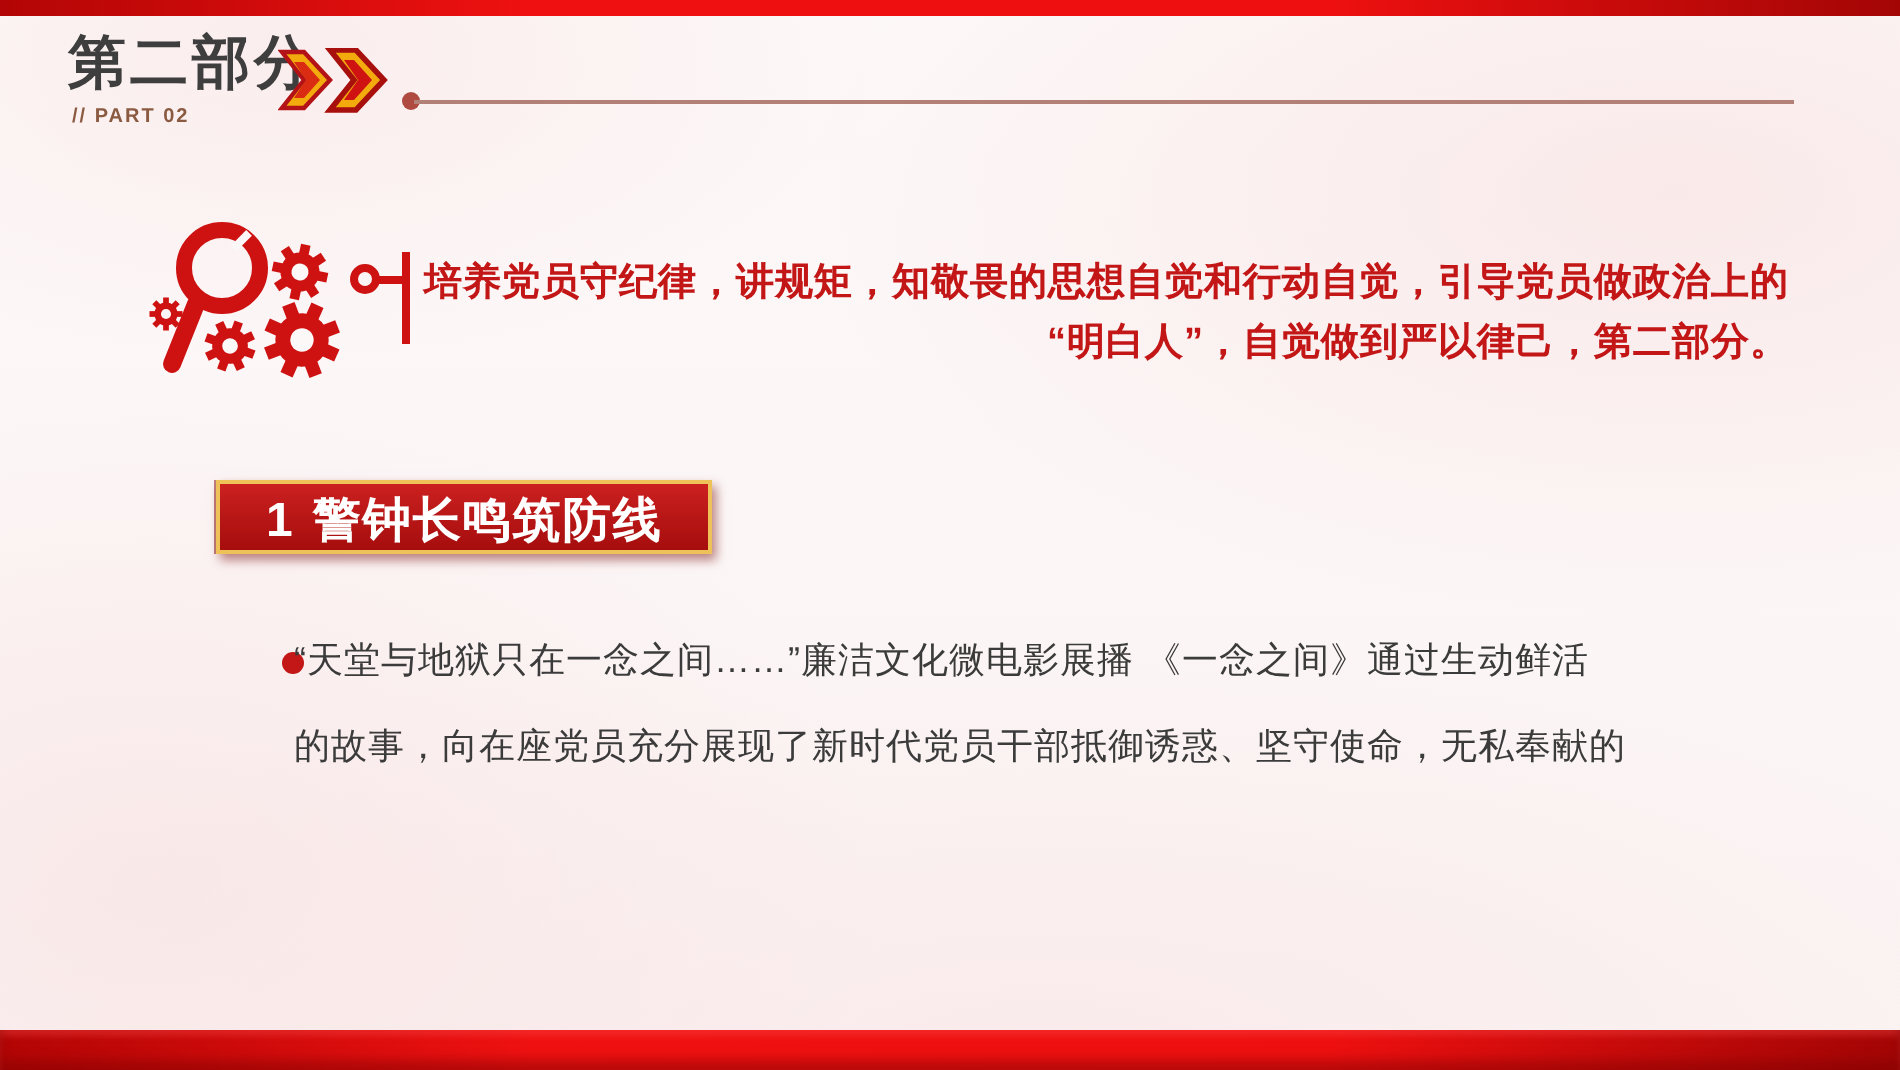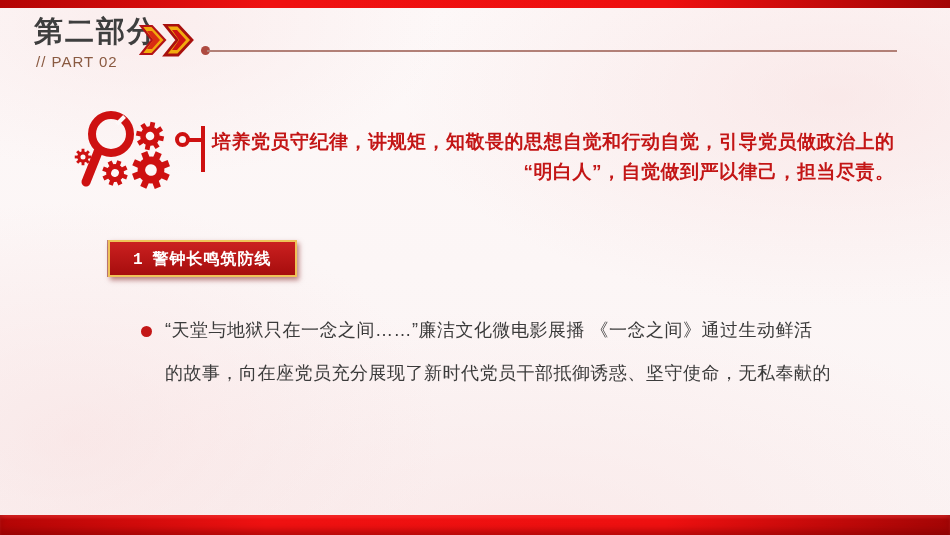--- a/index.html
+++ b/index.html
@@ -26,21 +26,21 @@
       radial-gradient(ellipse 400px 200px at 15% 5%, rgba(248,226,226,.5), transparent 75%),
       linear-gradient(var(--bg-tint), #fbf4f4);
   }
   .top-bar{position:absolute;left:0;top:0;width:950px;height:8px;
     background:linear-gradient(90deg,#b30505,#ef1111 28%,#ee1010 70%,var(--bar-red-dark));}
   .bottom-bar{position:absolute;left:0;bottom:0;width:950px;height:20px;
     background:linear-gradient(90deg,#b30505,#ef1111 28%,#ee1010 70%,var(--bar-red-dark));
     box-shadow:inset 0 -5px 6px rgba(120,0,0,.45), inset 0 3px 3px rgba(255,80,80,.35);}
   .part-title{position:absolute;left:34px;top:12px;font-size:29px;font-weight:800;
     color:var(--heading-dark);letter-spacing:2px;}
-  .part-sub{position:absolute;left:36px;top:53px;font-size:15px;font-weight:400;
+  .part-sub{position:absolute;left:36px;top:53px;font-size:10px;font-weight:700;
     color:var(--sub-brown);letter-spacing:1px;}
   .chevrons{position:absolute;left:139px;top:24px;}
   .main-title{position:absolute;left:211px;top:23px;font-size:24px;font-weight:800;
     color:var(--accent-red);letter-spacing:1px;}
   .title-line{position:absolute;left:207px;top:50px;width:690px;height:2px;
     background:var(--line-rose);}
   .title-dot{position:absolute;left:201px;top:46px;width:9px;height:9px;border-radius:50%;
     background:#ae4a40;}
   .mag-icon{position:absolute;left:70px;top:100px;}
   .connector-ring{position:absolute;left:175px;top:132px;width:15px;height:15px;
@@ -50,25 +50,25 @@
   .connector-vbar{position:absolute;left:201px;top:126px;width:4px;height:46px;
     background:var(--icon-red);}
   .intro-lines{position:absolute;left:212px;top:127px;text-align:right;}
   .intro-line{height:30px;line-height:30px;font-size:19px;font-weight:800;
     color:var(--accent-red);white-space:nowrap;letter-spacing:.5px;}
   .badge{position:absolute;left:108px;top:240px;height:37px;line-height:37px;
     padding:0 23px;box-sizing:border-box;
     background:linear-gradient(180deg,#cb2020,#a60d0d);
     border:2px solid var(--badge-gold);
     box-shadow:2px 3px 5px rgba(120,10,10,.5), -1px 0 0 rgba(130,10,10,.5);
-    color:#ffffff;font-size:16px;font-weight:800;letter-spacing:1px;white-space:nowrap;font-family:Liberation Mono, monospace;}
+    color:#ffffff;font-size:24px;font-weight:800;letter-spacing:1px;white-space:nowrap;}
   .badge .num{margin-right:9px;}
   .bullet{position:absolute;left:141px;top:326px;width:11px;height:11px;border-radius:50%;
     background:var(--accent-red);}
-  .body-lines{position:absolute;left:165px;top:309px;}
+  .body-lines{position:absolute;left:147px;top:309px;}
   .body-line{height:43px;line-height:43px;font-size:18px;color:var(--body-text);
     white-space:nowrap;letter-spacing:.5px;}
   .mag-icon .red{fill:var(--icon-red);}
   .mag-icon .hole{fill:var(--bg-tint);}
 </style>
 </head>
 <body>
 
 <div class="slide">
 
@@ -110,21 +110,21 @@
     <use href="#gear" transform="translate(80,36) scale(0.93) rotate(12)"></use>
     <use href="#gear" transform="translate(81,70) scale(1.27) rotate(24)"></use>
   </svg>
 
   <div class="connector-ring"></div>
   <div class="connector-hline"></div>
   <div class="connector-vbar"></div>
 
   <div class="intro-lines">
     <div class="intro-line">培养党员守纪律，讲规矩，知敬畏的思想自觉和行动自觉，引导党员做政治上的</div>
-    <div class="intro-line">“明白人”，自觉做到严以律己，担当尽责。</div>
+    <div class="intro-line">“明白人”，自觉做到严以律己，第二部分。</div>
   </div>
 
   <div class="badge">
     <span class="num">1</span><span>警钟长鸣筑防线</span>
   </div>
 
   <div class="bullet"></div>
   <div class="body-lines">
     <div class="body-line">“天堂与地狱只在一念之间……”廉洁文化微电影展播 《一念之间》通过生动鲜活</div>
     <div class="body-line">的故事，向在座党员充分展现了新时代党员干部抵御诱惑、坚守使命，无私奉献的</div>

